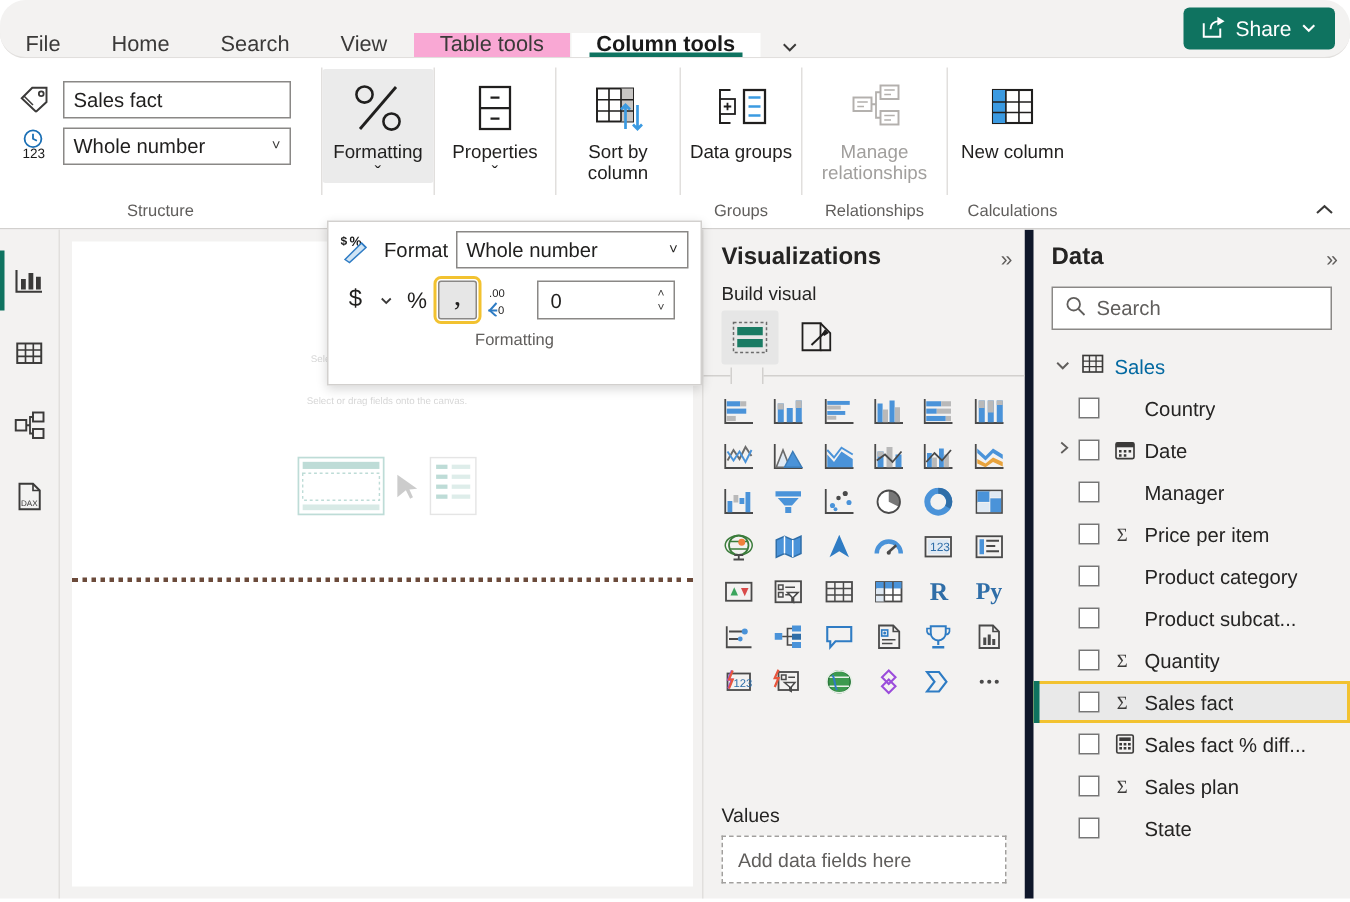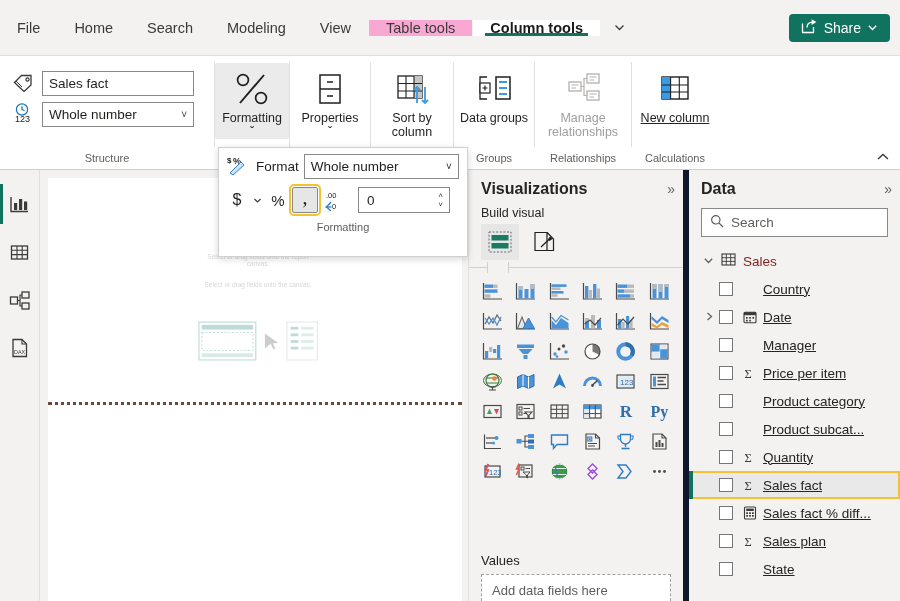--- a/index.html
+++ b/index.html
@@ -5,23 +5,24 @@
   * { box-sizing: border-box; }
   html, body { margin:0; padding:0; }
   body {
     width:900px; height:601px; overflow:hidden;
     font-family:"Liberation Sans", sans-serif;
     font-size:13px; color:#252423; background:#ffffff;
     position:relative;
   }
   
   #ribbon-tabs {
-    height:56px; display:flex; align-items:center;
+    height:39px; display:flex; align-items:flex-end;
     background:#f3f2f1; border-bottom:1px solid #e1dfdd;
     position:relative;
+    border-radius:17px;
   }
   .tab {
     display:flex; align-items:center; padding:0 17px;
     font-size:14.5px; color:#3b3a39; cursor:default;
     background:transparent; position:relative; white-space:nowrap;
   }
   .tab.ctx { background:#f9a8d4; }
   .tab.active {
     font-weight:bold; color:#1a1a1a; background:#ffffff;
   }
@@ -153,37 +154,37 @@
     display:flex; flex-direction:column;
   }
   #data-search {
     margin:2px 12px 10px 12px; height:29px; background:#fff;
     border:1px solid #8a8886; display:flex; align-items:center; gap:7px;
     padding:0 8px; font-size:13.5px; color:#605e5c;
   }
   #field-list { padding:0 0 0 0; }
   .tbl-row {
     display:flex; align-items:center; gap:7px; height:28px;
-    padding-left:14px; font-size:13.5px; color:#7f1d1d; cursor:pointer;
+    padding-left:14px; font-size:13.5px; color:#0369a1; cursor:pointer;
   }
   .fld-row {
     display:flex; align-items:center; height:28px; position:relative;
     padding-left:30px; font-size:13.5px; color:#252423; cursor:pointer;
   }
   .fld-row.selected { background:#e9e9e9; outline:2px solid #f2c230; outline-offset:-2px; }
   .fld-row.selected:before {
     content:""; position:absolute; left:0; top:0; bottom:0; width:4px; background:#0f7360;
   }
   .fld-expander { position:absolute; left:16px; color:#605e5c; font-size:11px; width:10px;}
   .fld-chk {
     width:14px; height:14px; border:1px solid #767676; background:#fff;
     margin-right:8px; flex:none;
   }
   .fld-icon { width:17px; display:flex; justify-content:center; margin-right:5px; flex:none; }
-  .fld-name { white-space:nowrap; overflow:hidden;text-decoration:underline; }
+  .fld-name { white-space:nowrap; overflow:hidden; }
 
   
   #formatting-flyout {
     position:absolute; left:218px; top:147px; width:250px; height:110px;
     background:#fff; border:1px solid #d2d0ce;
     box-shadow:0 2px 7px rgba(0,0,0,.16);
     z-index:30; padding:6px 8px 0 8px;
   }
   .fl-row1 { display:flex; align-items:center; gap:5px; }
   .fl-label { font-size:13.5px; color:#201f1e; }
@@ -215,21 +216,20 @@
     text-align:center; font-size:11px; color:#605e5c; margin-top:8px;
   }
 </style>
 </head>
 <body>
 
 <div id="ribbon-tabs">
   <div class="tab">File</div>
   <div class="tab">Home</div>
   <div class="tab">Search</div>
-  <div class="tab">Modeling</div>
   <div class="tab">View</div>
   <div class="tab-sep"></div>
   <div class="tab ctx">Table tools</div>
   <div class="tab-sep"></div>
   <div class="tab active">Column tools</div>
   <div class="chev-tab">
     <svg width="13" height="13" viewBox="0 0 13 13">
         <path d="M2.5 4.5 L6.5 8.5 L10.5 4.5" fill="none" stroke="#3b3a39" stroke-width="1.3"></path>
       </svg>
   </div>
@@ -376,21 +376,21 @@
         </span>
         <div class="lbl">Manage relationships</div>
       </div>
     </div>
     <div class="rgroup-label">Relationships</div>
   </div>
   <div class="vsep"></div>
 
   <div class="rgroup" style="width:86px;">
     <div class="rgroup-inner">
-      <div class="rbtn" style="width:86px;text-decoration:underline;">
+      <div class="rbtn" style="width:86px;">
         <span class="glyph">
           <svg width="40" height="40" viewBox="0 0 40 40">
             <rect x="7" y="8" width="26" height="22" fill="#fff" stroke="#201f1e" stroke-width="1.4"></rect>
             <rect x="7" y="8" width="8.6" height="22" fill="#3b9ae1"></rect>
             <path d="M15.6 8 L15.6 30 M24.3 8 L24.3 30 M7 16 L33 16 M7 23 L33 23" stroke="#201f1e" stroke-width="1.1"></path>
           </svg>
         </span>
         <div class="lbl">New column</div>
       </div>
     </div>

